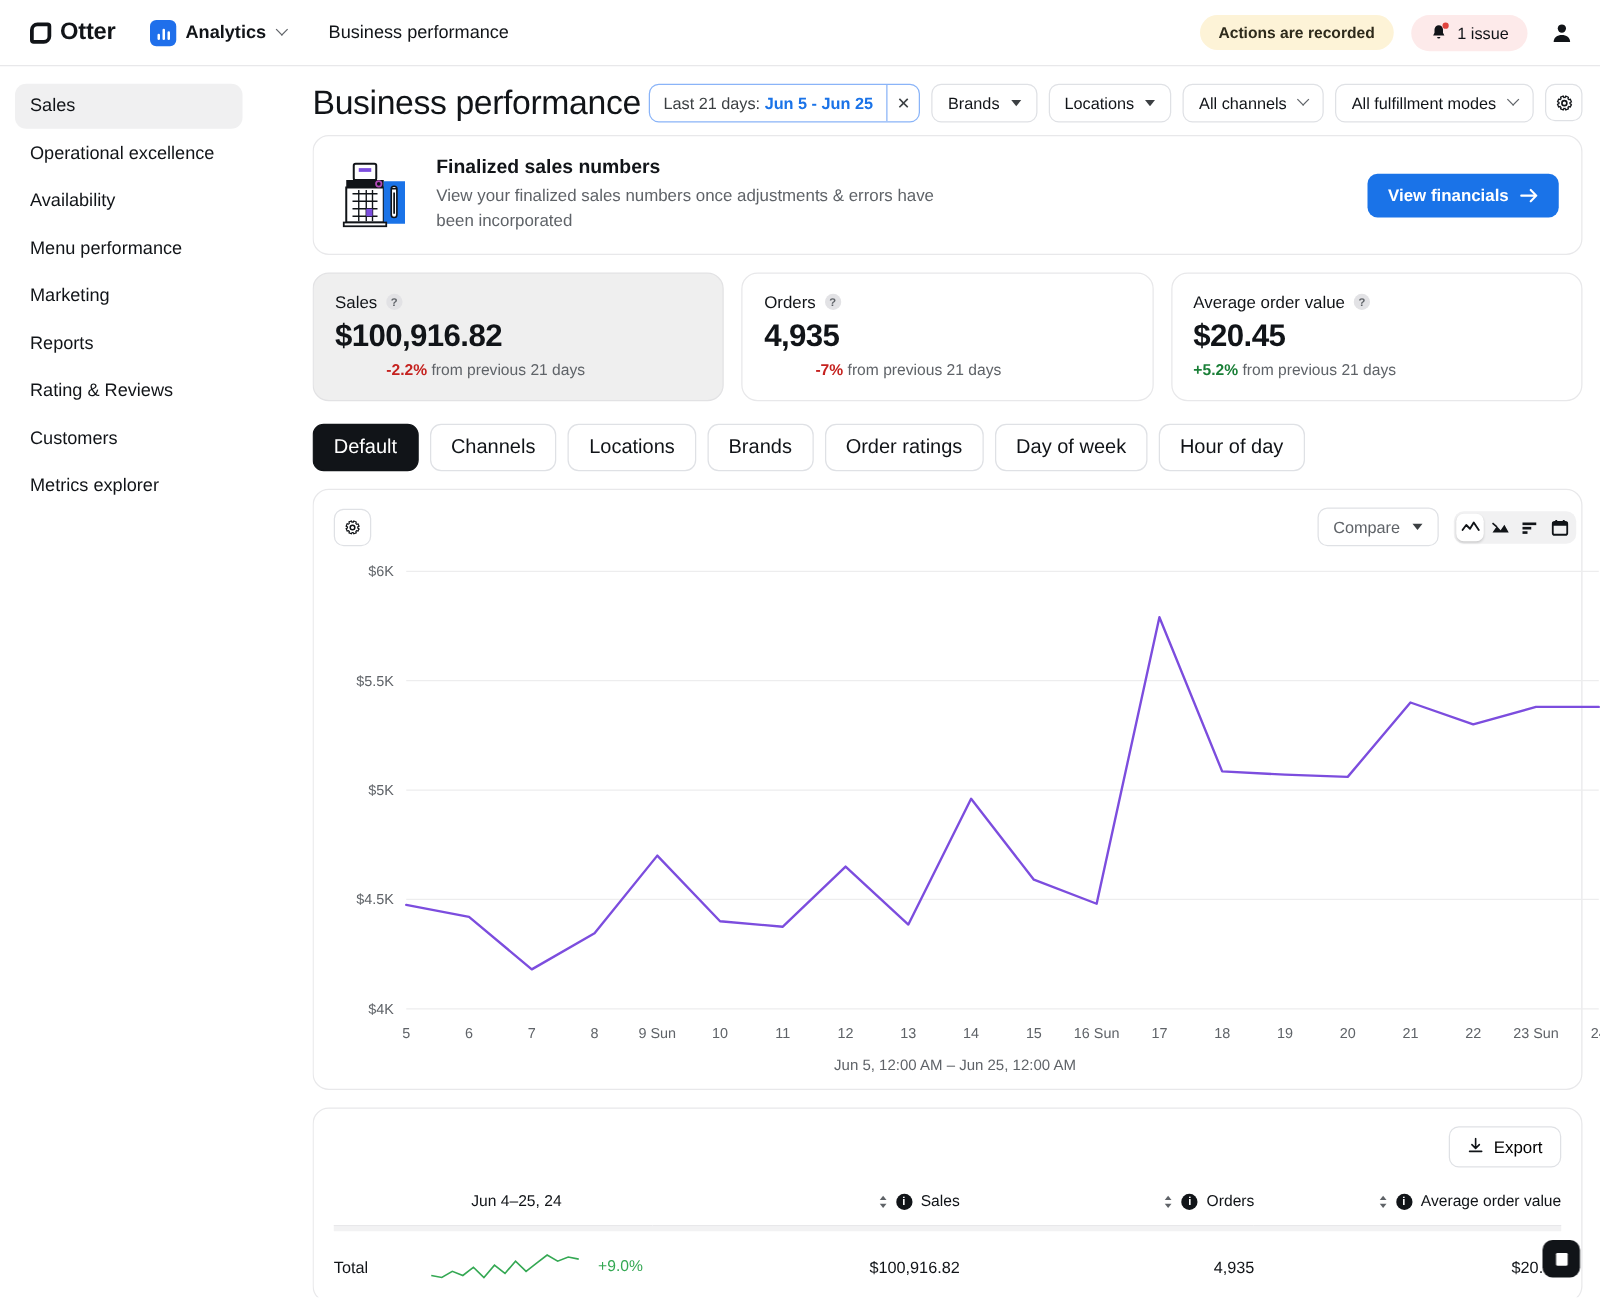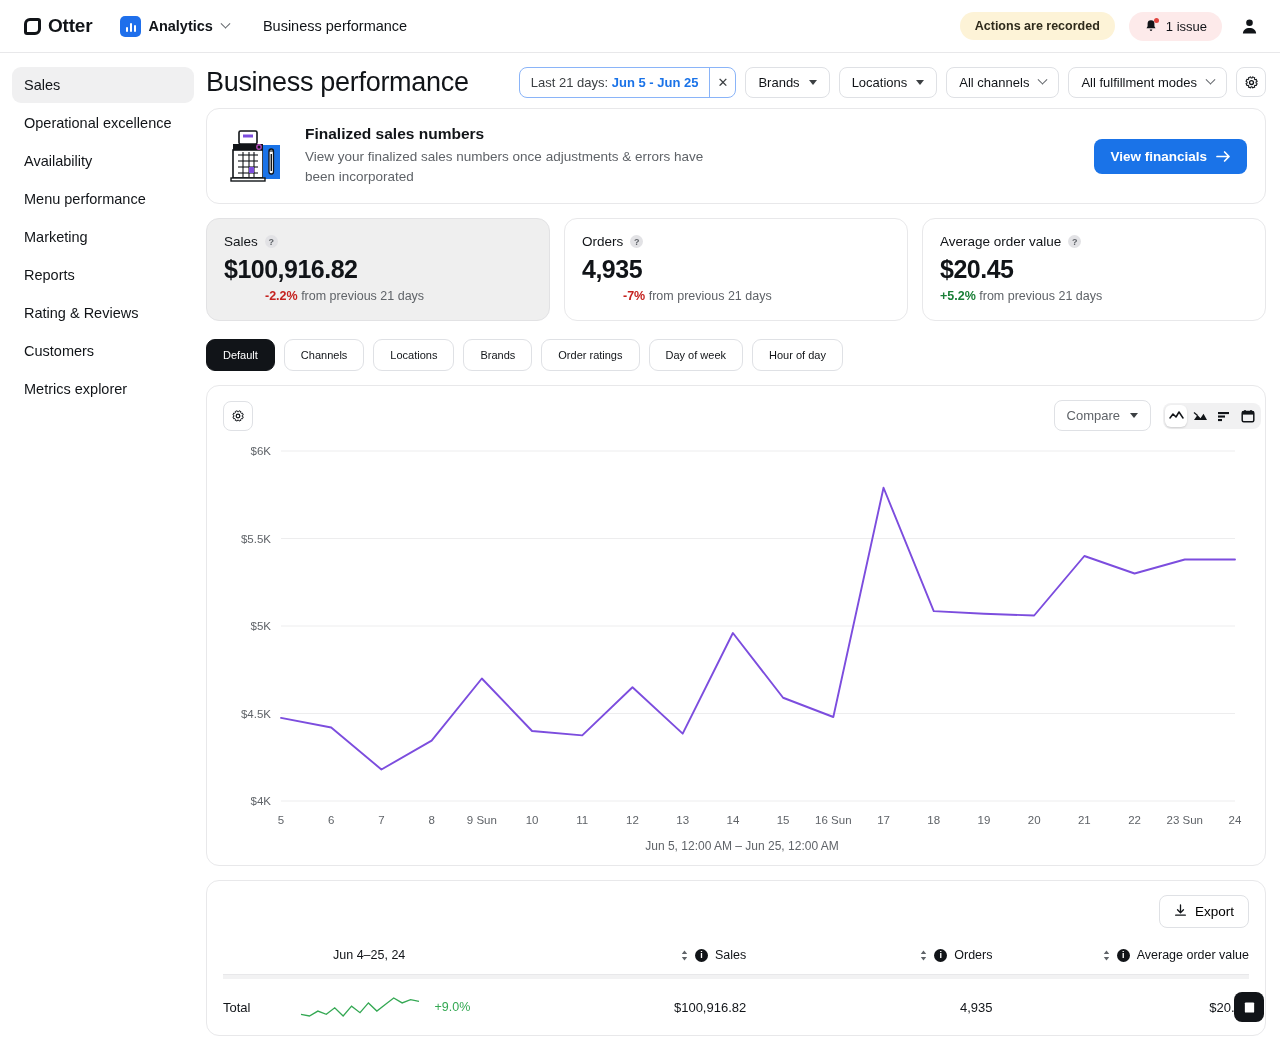--- a/index.html
+++ b/index.html
@@ -53,21 +53,21 @@
   }
   .pill-issue {
     background: #fdeaea; color: #111418; font-size: 13px; font-weight: 400;
     border-radius: 16px; padding: 7px 15px; display: flex; align-items: center; gap: 8px;
   }
   .bell { position: relative; width: 14px; height: 15px; }
   .bell-dot { position: absolute; right: -1px; top: -1px; width: 5px; height: 5px; border-radius: 50%; background: #e0443e; }
   .avatar-btn { width: 26px; height: 26px; display: flex; align-items: center; justify-content: center; cursor: pointer; }
 
   
-  .shell { display: flex; height: 985px; }
+  .shell { display: flex; height: 985px; gap: 44px; }
   .sidebar { width: 206px; padding: 14px 12px 0 12px; flex-shrink: 0; }
   .nav-item {
     font-size: 14.5px; color: #111418; padding: 10px 12px; border-radius: 9px;
     cursor: pointer; margin-bottom: 2px; white-space: nowrap;
   }
   .nav-item.active { background: #f0f0f1; font-weight: 400; }
 
   .main { flex: 1; padding: 0 14px 0 0; overflow: hidden; }
 
   .page-head { display: flex; align-items: center; padding: 14px 0 10px 0; }
@@ -121,21 +121,21 @@
   }
   .kpi-value { font-size: 25px; font-weight: 600; letter-spacing: -0.5px; margin: 6px 0 5px; }
   .kpi-delta { font-size: 12.5px; color: #5f6368; }
   .kpi-delta b { font-weight: 600; }
   .neg { color: #c5221f; margin-left: 41px; }
   .pos { color: #1a7f37; }
 
   
   .tabs { display: flex; gap: 9px; margin-bottom: 14px; }
   .tab {
-    border: 1px solid #dfe1e5; border-radius: 9px; background: #fff; font-size: 11px;
+    border: 1px solid #dfe1e5; border-radius: 9px; background: #fff; font-size: 16px;
     padding: 9px 16px; cursor: pointer; color: #111418; font-family: inherit;
   }
   .tab.active { background: #111418; color: #fff; border-color: #111418; font-weight: 500; }
 
   
   .card {
     border: 1px solid #e8e8ea; border-radius: 13px; background: #fff;
     padding: 14px 4px 12px 16px; margin-bottom: 14px;
   }
   .chart-toolbar { display: flex; align-items: center; margin-bottom: 6px; }

